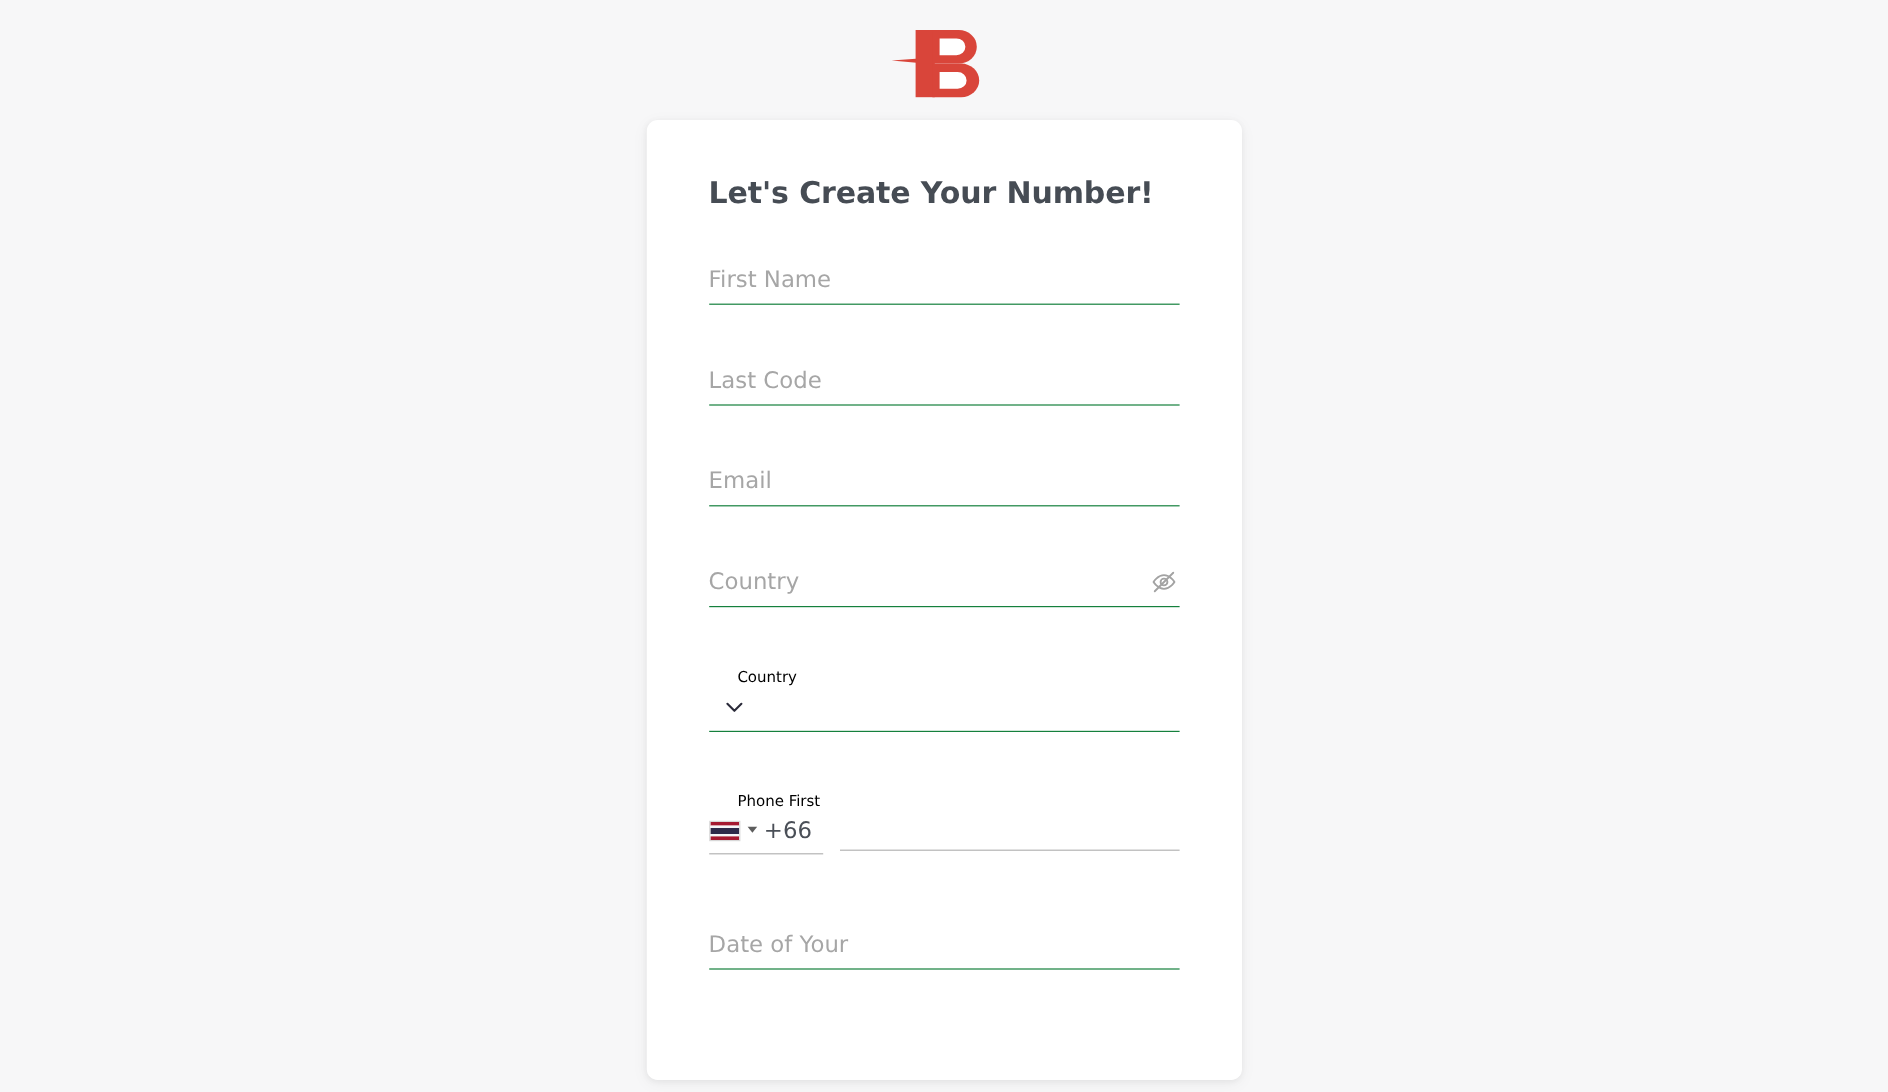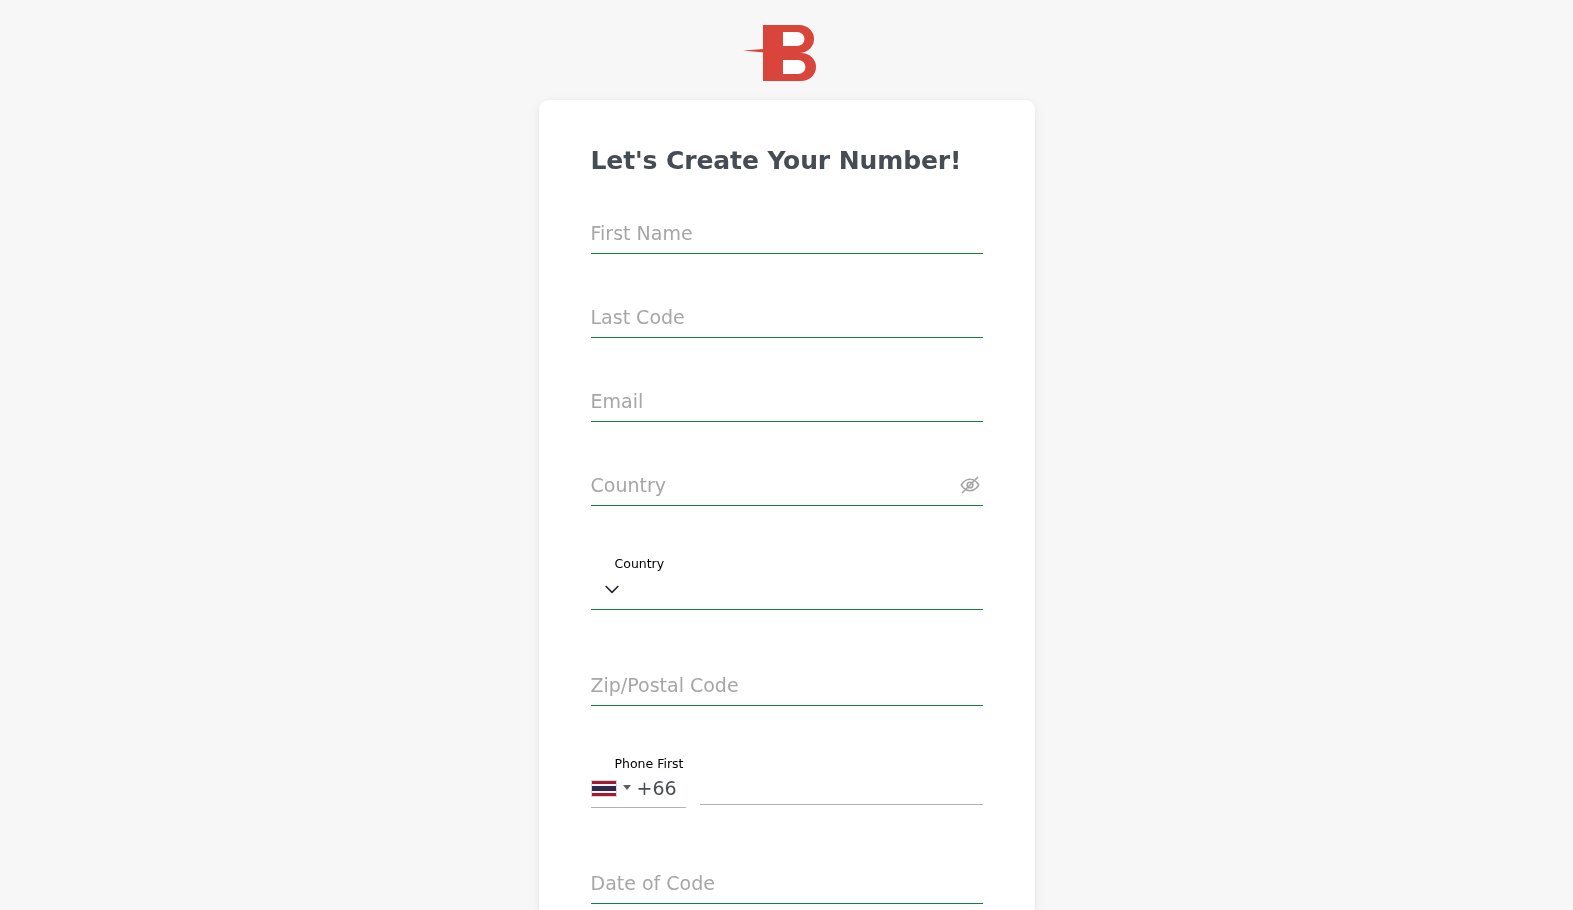--- a/index.html
+++ b/index.html
@@ -211,25 +211,20 @@
       <span class="small-label">Country</span>
       <div class="field-line">
         <span class="field-icon">
           <svg width="20" height="20" viewBox="0 0 24 24" fill="none" stroke="#2b2b3a" stroke-width="2.1" stroke-linecap="round" stroke-linejoin="round" aria-hidden="true">
             <polyline points="5,9 12,16 19,9"></polyline>
           </svg>
         </span>
       </div>
     </div>
 
-    <div class="field gap-xl">
-      <div class="field-line">
-        <span class="placeholder">Zip/Postal Code</span>
-      </div>
-    </div>
 
     <div class="field gap-lg">
       <span class="small-label">Phone First</span>
       <div class="phone-row">
         <div class="phone-code">
           <span class="flag">
             <span class="flag-stripe" style="height:3px;background:#a51931;"></span>
             <span class="flag-stripe" style="height:2px;background:#f4f5f8;"></span>
             <span class="flag-stripe" style="height:5px;background:#2d2a4a;"></span>
             <span class="flag-stripe" style="height:2px;background:#f4f5f8;"></span>
@@ -237,18 +232,18 @@
           </span>
           <span class="caret-down"></span>
           <span class="dial-code">+66</span>
         </div>
         <div class="phone-input"></div>
       </div>
     </div>
 
     <div class="field gap-xl">
       <div class="field-line">
-        <span class="placeholder">Date of Code</span>
+        <span class="placeholder">Date of Your</span>
       </div>
     </div>
 
   </div>
 </div>
 
 </body></html>

